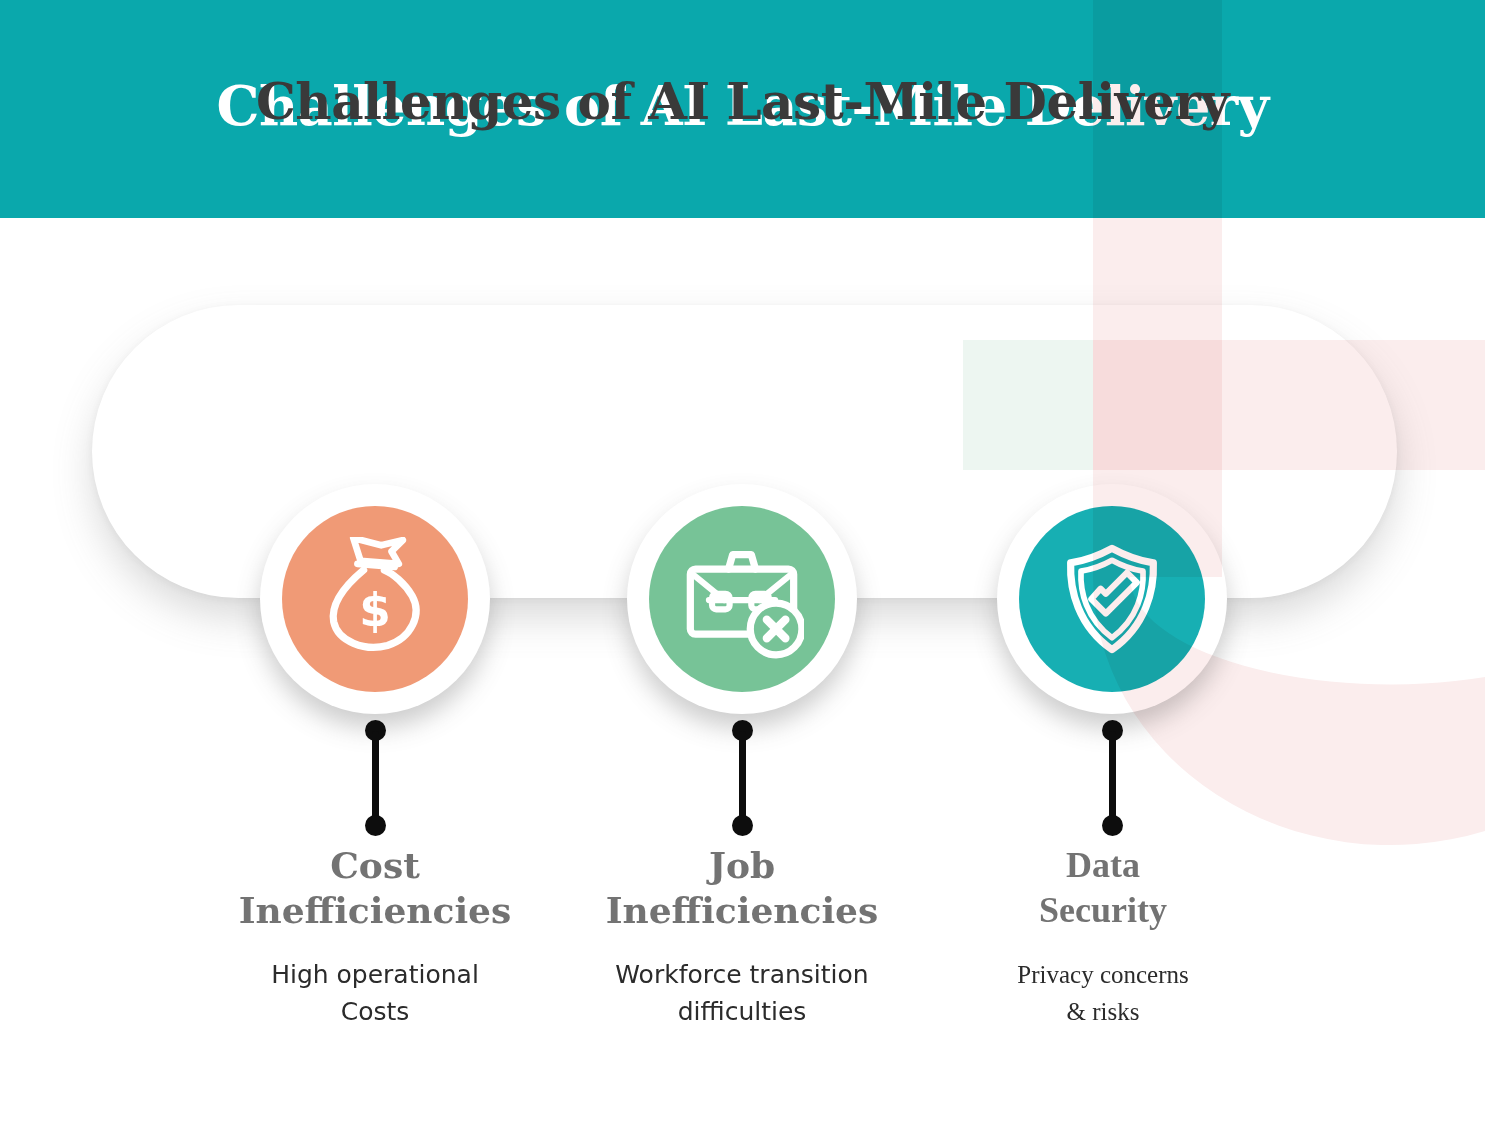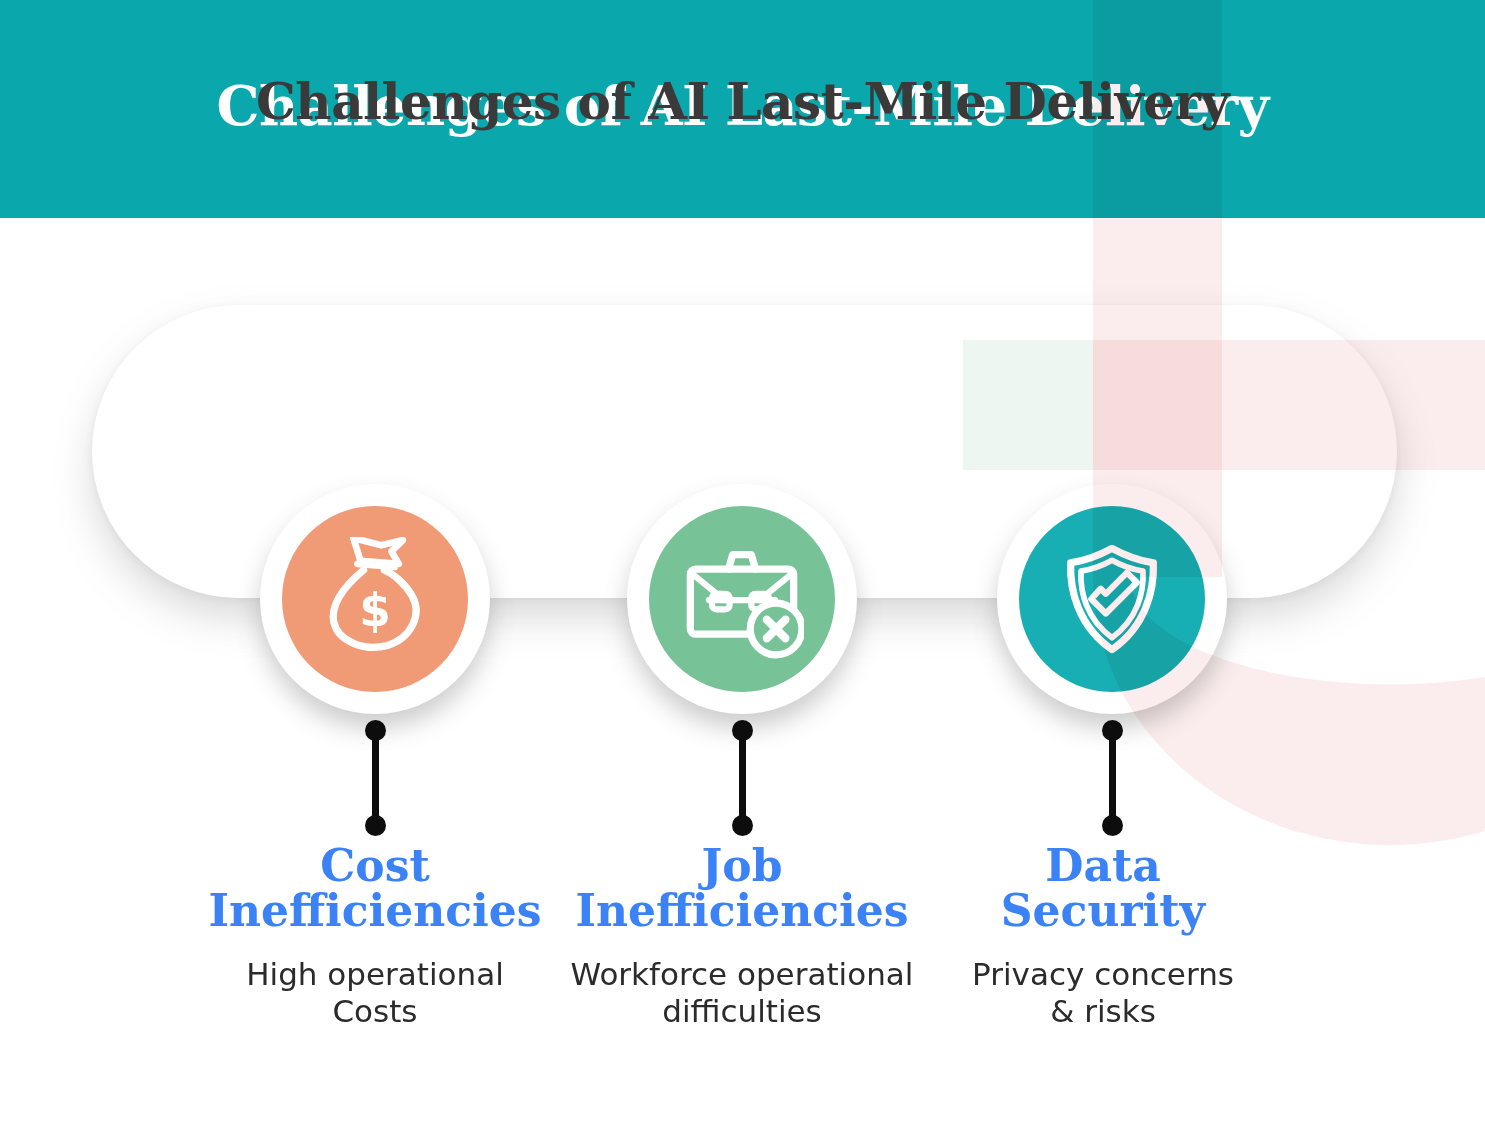--- a/index.html
+++ b/index.html
@@ -53,39 +53,39 @@
     position:absolute;width:21px;height:21px;border-radius:50%;
     background:#0d0d0d;
   }
   .vline{
     position:absolute;width:7px;background:#0d0d0d;border-radius:3px;
     top:731px;height:95px;
   }
   .g-heading{
     position:absolute;top:843px;width:440px;text-align:center;
     font-family:"DejaVu Serif", serif;font-weight:bold;
-    font-size:44px;line-height:45px;color:#3b82f6;
+    font-size:36px;line-height:45px;color:#737373;
     white-space:pre-line;
   }
   .g-desc{
     position:absolute;top:956px;width:440px;text-align:center;
     font-family:"DejaVu Sans", sans-serif;font-weight:400;
-    font-size:31px;line-height:37px;color:#2B2B2B;
+    font-size:25px;line-height:37px;color:#2B2B2B;
     white-space:pre-line;
   }
   
   .g1 .circle-white{left:260px;} .g1 .circle-color{left:282px;}
   .g1 .dot{left:364.5px;} .g1 .vline{left:371.5px;}
   .g1 .g-heading,.g1 .g-desc{left:155px;}
   .g2 .circle-white{left:627px;} .g2 .circle-color{left:649px;}
   .g2 .dot{left:731.5px;} .g2 .vline{left:738.5px;}
   .g2 .g-heading,.g2 .g-desc{left:522px;}
   .g3 .circle-white{left:997px;} .g3 .circle-color{left:1019px;}
   .g3 .dot{left:1101.5px;} .g3 .vline{left:1108.5px;}
-  .g3 .g-heading,.g3 .g-desc{left:883px;}
+  .g3 .g-heading,.g3 .g-desc{left:883px;font-family:Liberation Serif, serif;}
   .dot-a{top:720px;} .dot-b{top:815px;}
   
   .decor{
     position:absolute;left:0;top:0;width:1485px;height:1137px;
     mix-blend-mode:multiply;pointer-events:none;z-index:6;
   }
 </style>
 </head>
 <body>
 
@@ -137,21 +137,21 @@
           <path d="M 24 20 L 42 38"></path>
           <path d="M 42 20 L 24 38"></path>
         </g>
       </svg>
     </div>
     <div class="dot dot-a"></div>
     <div class="vline"></div>
     <div class="dot dot-b"></div>
     <div class="g-heading">Job
 Inefficiencies</div>
-    <div class="g-desc">Workforce operational
+    <div class="g-desc">Workforce transition
 difficulties</div>
   </div>
 
   <div class="group g3">
     <div class="circle-white"></div>
     <div class="circle-color" style="background: rgb(23, 175, 179);">
       <svg class="icon-svg" viewBox="-60 -60 120 120">
         <g fill="none" stroke="#ffffff" stroke-linejoin="round" stroke-linecap="round">
           <path d="M 0 -49 C 11 -43 26 -37 40 -35 C 41 -9 33 26 0 49 C -33 26 -41 -9 -40 -35 C -26 -37 -11 -43 0 -49 Z" stroke-width="7"></path>
           <path d="M 0 -37.5 C 8 -33 20 -28.5 30 -27 C 31 -7 25 19 0 37.5 C -25 19 -31 -7 -30 -27 C -20 -28.5 -8 -33 0 -37.5 Z" stroke-width="5.5"></path>

